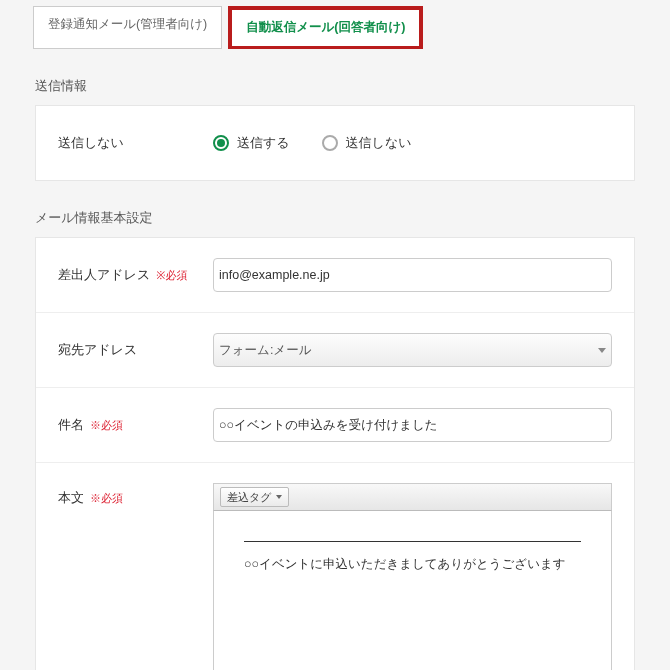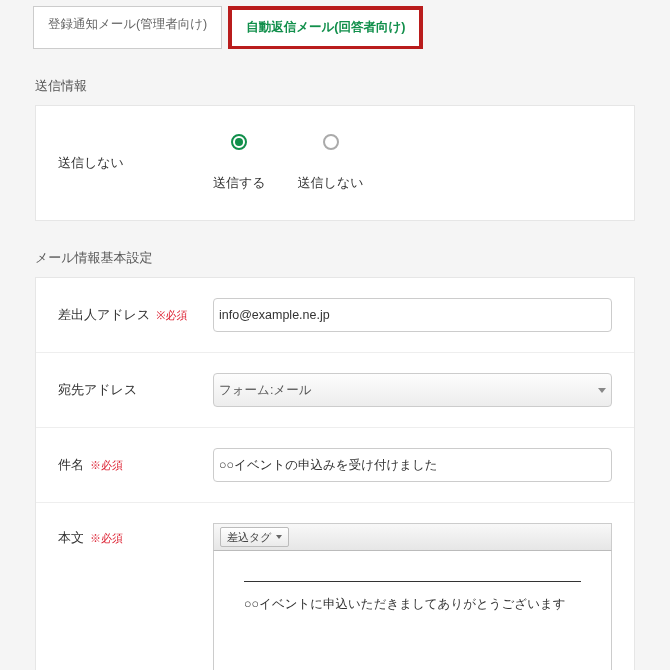--- a/index.html
+++ b/index.html
@@ -82,21 +82,21 @@
     display:flex; align-items:center; justify-content:space-between;
     background: linear-gradient(#fdfdfd,#ededed);
     color:#555;
   }
   .seldiv .caret{
     width:0;height:0;border-left:4px solid transparent;border-right:4px solid transparent;border-top:5px solid #888;
   }
   .hint { color:#999; font-size:11.5px; margin-top:6px; }
 
   .radios { display:flex; gap:32px; align-items:center; }
-  .radio { display:flex; align-items:center; gap:24px; cursor:pointer; font-size:13px; color:#333;flex-direction:column;}
+  .radio { display:flex; align-items:center; gap:8px; cursor:pointer; font-size:13px; color:#333;}
   .rdot {
     width:16px;height:16px;border:2px solid #aaa;border-radius:50%;
     display:flex;align-items:center;justify-content:center;
   }
   .radio.sel .rdot{ border-color:#118f4b;}
   .radio.sel .rdot::after{ content:"";width:8px;height:8px;background:#118f4b;border-radius:50%; }
 
   .editor-wrap{ }
   .toolbar{
     display:flex; align-items:center;

